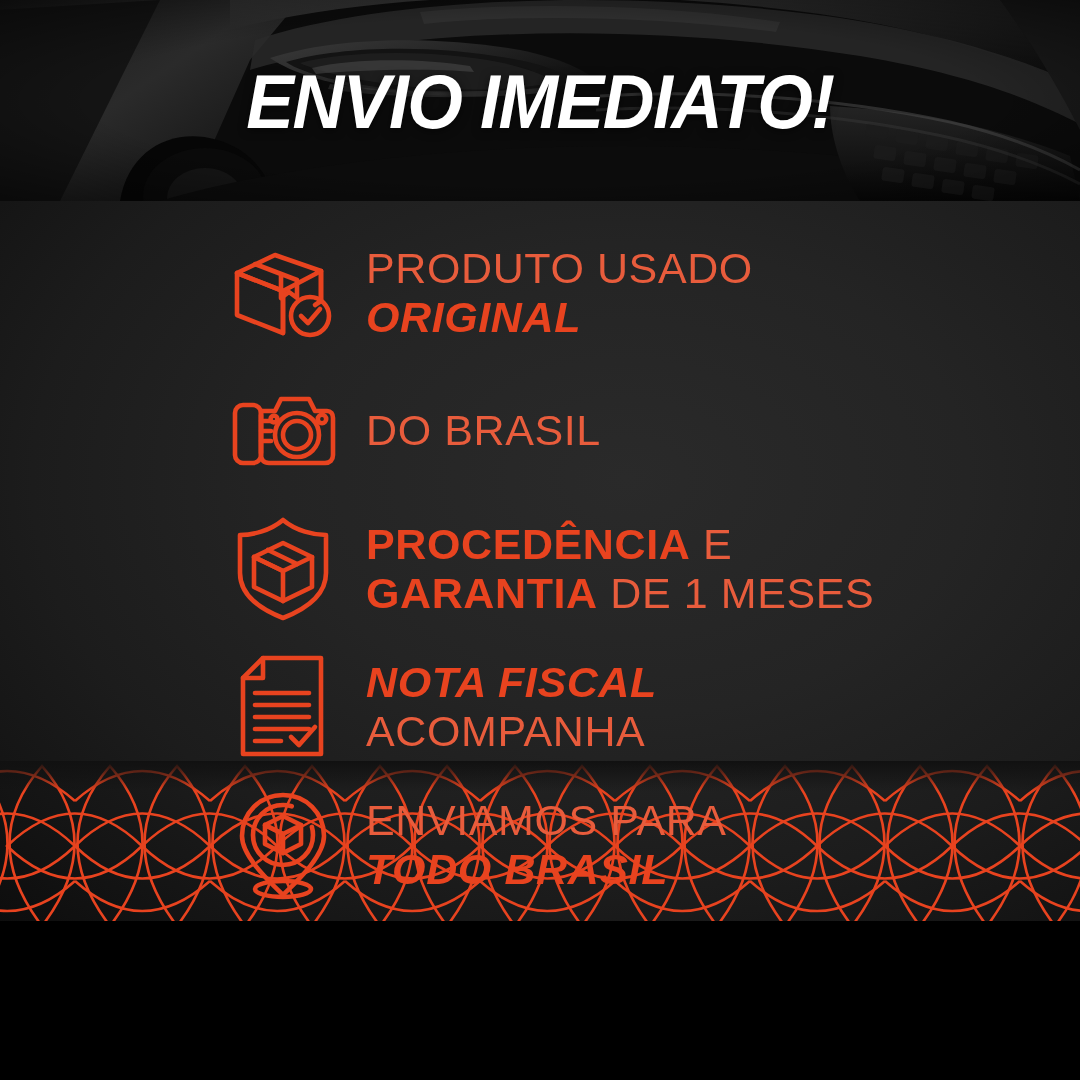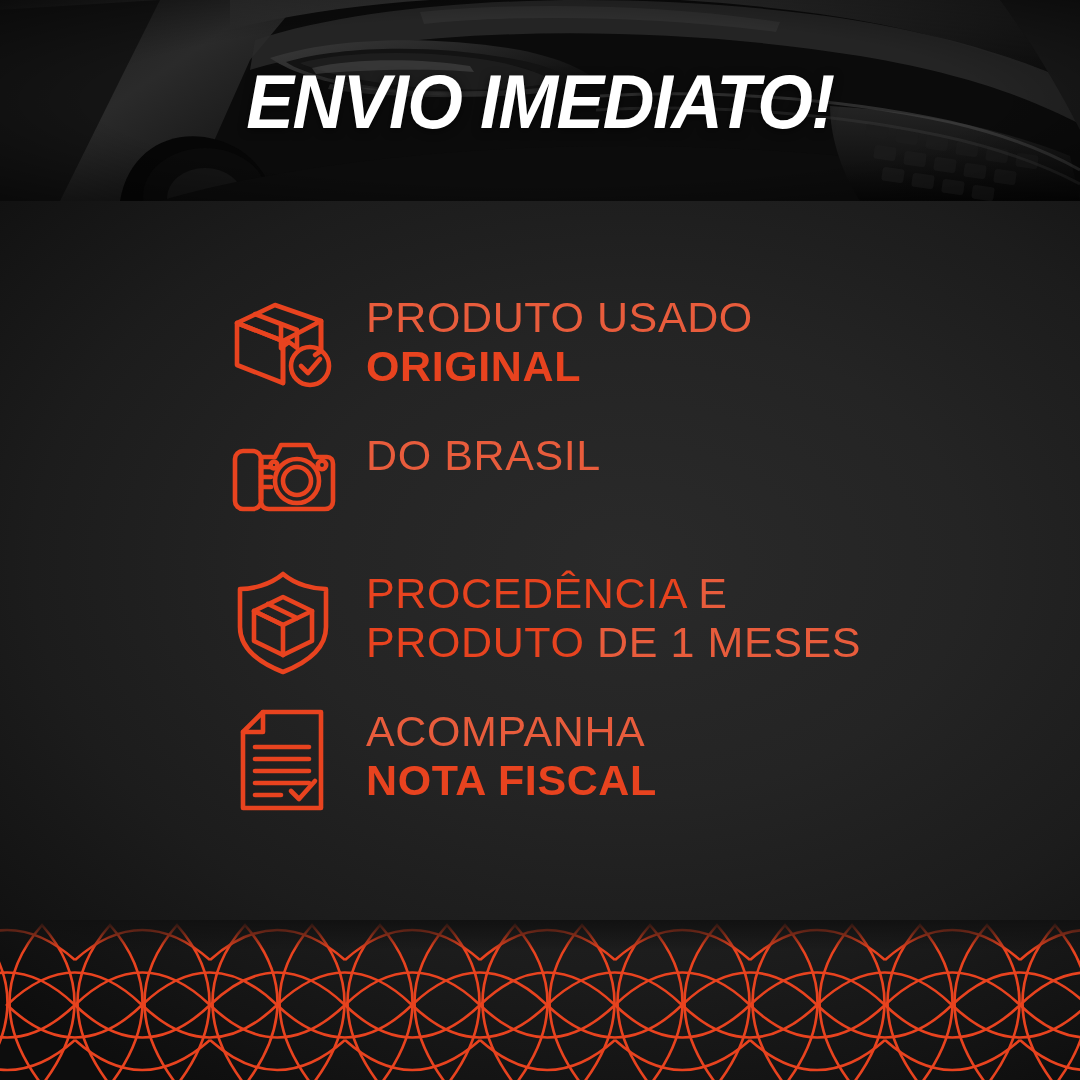--- a/index.html
+++ b/index.html
@@ -5,21 +5,21 @@
   * { margin:0; padding:0; box-sizing:border-box; }
   html,body { width:1080px; height:1080px; background:#000; }
   body {
     font-family:"Liberation Sans", sans-serif;
     -webkit-font-smoothing:antialiased;
     overflow:hidden;
   }
 
   #page {
     position:relative;
-    width:1080px; height:1080px;
+    width:1080px; height:921px;
     background:
       radial-gradient(ellipse 900px 620px at 58% 52%, #2a2a2a 0%, #242424 38%, #1c1c1c 66%, #141414 85%, #0d0d0d 100%),
       linear-gradient(135deg,#0a0a0a 0%, #1f1f1f 45%, #151515 75%, #060606 100%);
     overflow:hidden;
   }
 
   
   .header {
     position:absolute; left:0; top:0; width:1080px; height:201px;
     overflow:hidden;
@@ -52,21 +52,21 @@
     left:0; top:201px;
     width:1080px; height:735px;
     display:flex;
     flex-direction:column;
     justify-content:center;
     padding-left:222px;
     z-index:4;
   }
   .feature-row {
     display:flex;
-    align-items:flex-start;
+    align-items:center;
     height:138px;
   }
   .feature-icon {
     width:122px;
     min-width:122px;
     display:flex;
     align-items:center;
     justify-content:center;
   }
   .feature-icon svg { display:block; }
@@ -77,23 +77,23 @@
     padding-left:22px;
     color:#ea4a2a;
   }
   .line {
     font-size:43px;
     line-height:49px;
     letter-spacing:0.6px;
     white-space:nowrap;
   }
   .line.thin   { font-weight:normal; color:#e85c3c; }
-  .line.bold   { font-weight:bold;   color:#e8431f; }
+  .line.bold   { font-weight:bold;   color:#e8431f;font-style:italic; }
   .line .thin  { font-weight:normal; color:#e85c3c; }
-  .line .bold  { font-weight:normal;   color:#e8431f; }
+  .line .bold  { font-weight:bold;   color:#e8431f; }
 
   
   .pattern {
     position:absolute;
     left:0; bottom:0;
     width:1080px; height:160px;
     overflow:hidden;
     z-index:3;
   }
   .pattern svg { display:block; width:1080px; height:160px; }
@@ -235,44 +235,60 @@
           <path d="M24 42 L24 72 L53 86 L53 56 Z"></path>
           <path d="M82 42 L82 72 L53 86"></path>
           <path d="M38 35 L67 49"></path>
         </svg>
       </div>
       <div class="feature-text">
         <div class="line">
           <span class="bold">PROCEDÊNCIA</span><span class="thin"> E</span>
         </div>
         <div class="line">
-          <span class="bold">PRODUTO</span><span class="thin"> DE 1 MESES</span>
+          <span class="bold">GARANTIA</span><span class="thin"> DE 1 MESES</span>
         </div>
       </div>
     </div>
 
     <div class="feature-row">
       <div class="feature-icon">
         <svg width="100" height="108" viewBox="0 0 100 108" fill="none" stroke="#e8431f" stroke-width="4.6" stroke-linecap="round" stroke-linejoin="round">
           <path d="M30 5 L88 5 L88 101 L10 101 L10 25 Z"></path>
           <path d="M30 5 L30 25 L10 25"></path>
           <path d="M22 40 L76 40"></path>
           <path d="M22 52 L76 52"></path>
           <path d="M22 64 L76 64"></path>
           <path d="M22 76 L76 76"></path>
           <path d="M22 88 L48 88"></path>
           <path d="M58 84 L66 92 L82 74"></path>
         </svg>
       </div>
       <div class="feature-text">
+        <div class="line bold">NOTA FISCAL</div>
         <div class="line thin">ACOMPANHA</div>
-        <div class="line bold">NOTA FISCAL</div>
-      </div>
-    </div>
-
+      </div>
+    </div>
+
+    <div class="feature-row">
+      <div class="feature-icon">
+        <svg width="100" height="112" viewBox="0 0 100 112" fill="none" stroke="#e8431f" stroke-width="4.6" stroke-linecap="round" stroke-linejoin="round">
+          <path d="M50 6 C27 6 9 24 9 47 C9 68 38 94 50 106 C62 94 91 68 91 47 C91 24 73 6 50 6 Z"></path>
+          <circle cx="50" cy="46" r="30" stroke-dasharray="150 30"></circle>
+          <path d="M32 36 L50 27 L68 36 L50 45 Z"></path>
+          <path d="M32 36 L32 55 L50 64 L50 45 Z"></path>
+          <path d="M68 36 L68 55 L50 64"></path>
+          <ellipse cx="50" cy="100" rx="28" ry="8"></ellipse>
+        </svg>
+      </div>
+      <div class="feature-text">
+        <div class="line thin">ENVIAMOS PARA</div>
+        <div class="line bold">TODO BRASIL</div>
+      </div>
+    </div>
 
   </div>
 
   <div class="pattern">
     <svg viewBox="0 0 1080 160" xmlns="http://www.w3.org/2000/svg" fill="none" stroke="#e8431f" stroke-width="2.6">
       <g id="lattice">
 
         <g>
           <path d="M-60 85 Q7 20 75 85 Q7 150 -60 85 Z"></path>
           <path d="M7 85 Q75 20 142 85 Q75 150 7 85 Z"></path>

